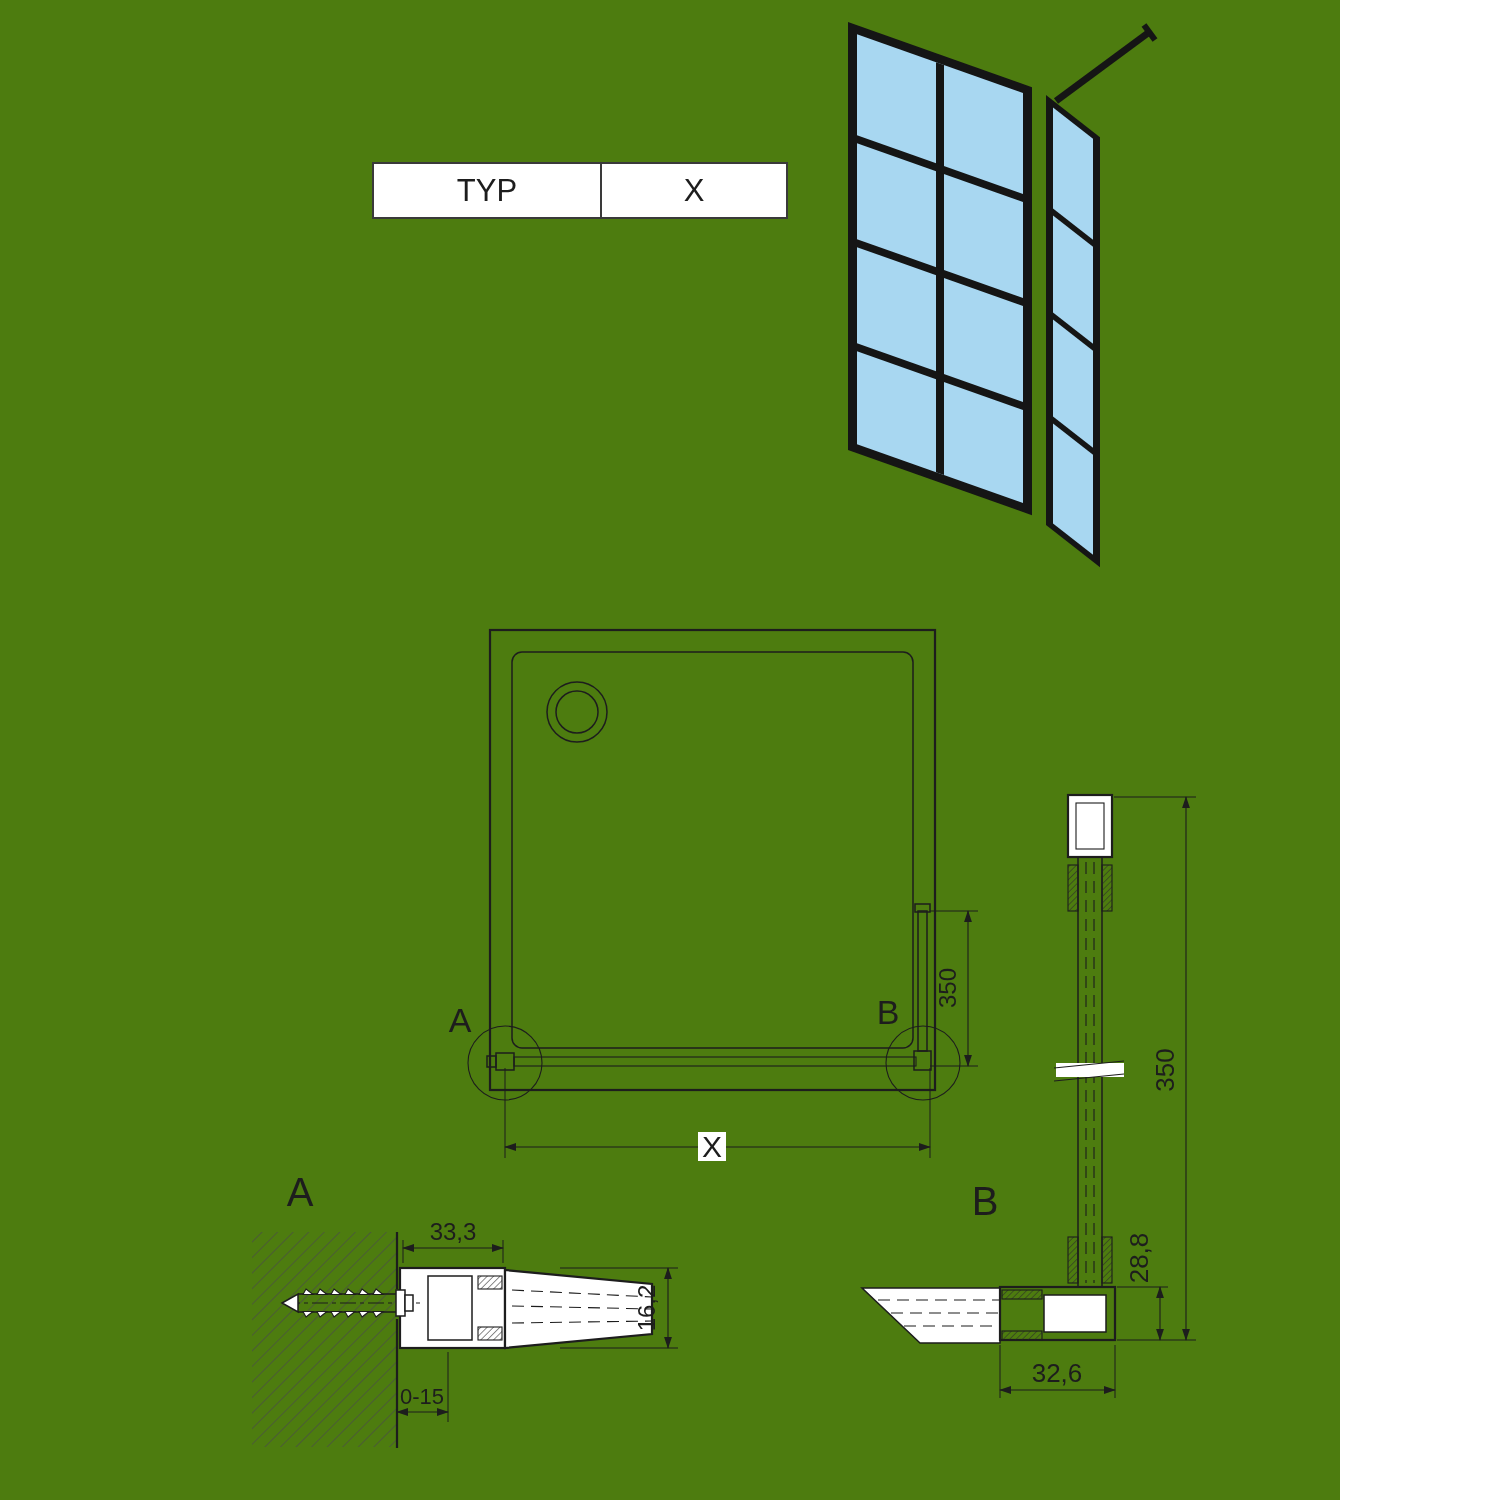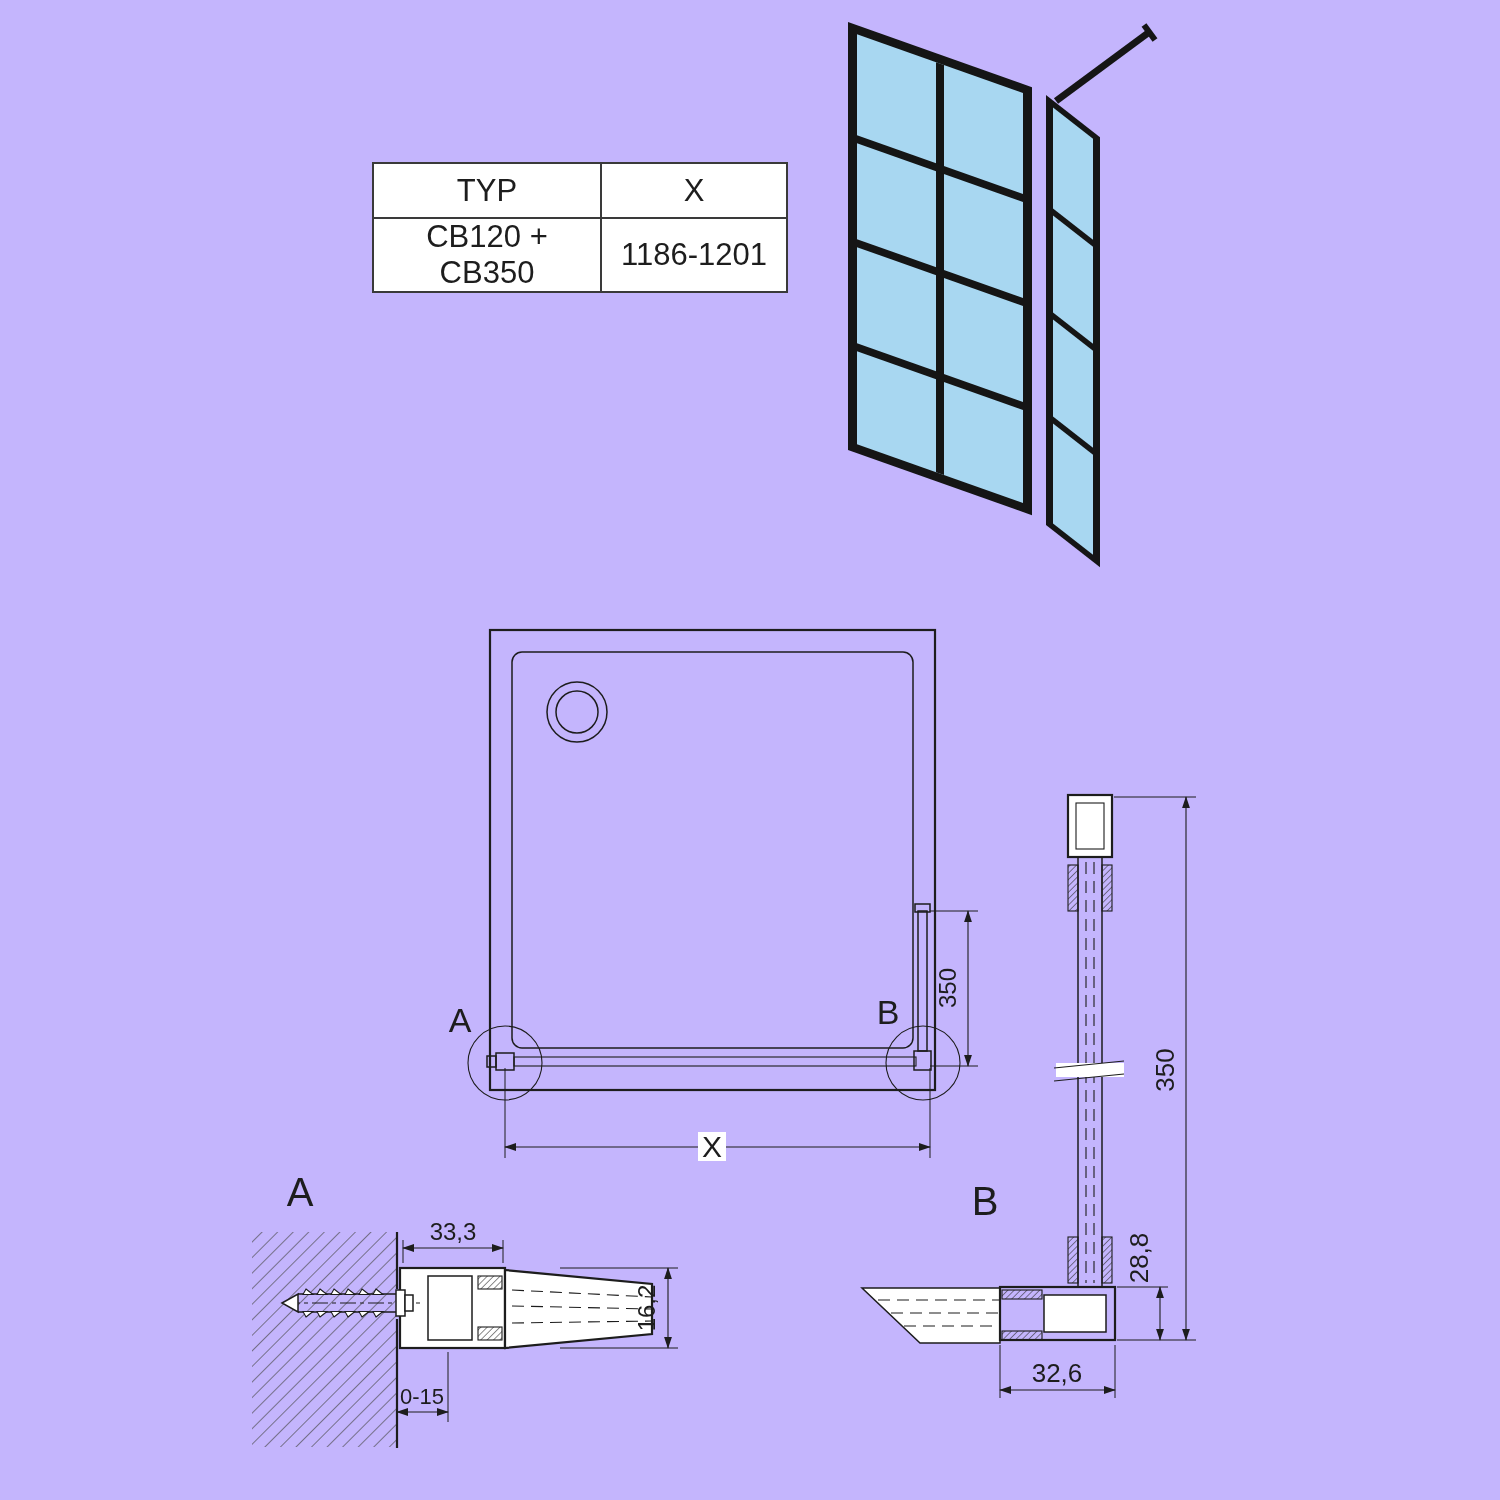--- a/index.html
+++ b/index.html
@@ -1,20 +1,20 @@
 <!DOCTYPE html>
 <html><head>
 <meta charset="utf-8">
 <style>
   html, body { margin: 0; padding: 0; background: #ffffff; }
   .canvas {
     position: relative;
-    width: 1500px;
+    width: 1340px;
     height: 1500px;
-    background: #c4b5fd;
+    background: #4d7c0f;
     overflow: hidden;
     font-family: "Liberation Sans", sans-serif;
   }
   .spec-table {
     position: absolute;
     left: 372px;
     top: 162px;
     border-collapse: collapse;
     font-size: 31px;
     color: #1d1d1d;
@@ -47,24 +47,20 @@
 <div class="canvas">
 
   <table class="spec-table">
     <thead>
       <tr>
         <th class="col-typ">TYP</th>
         <th class="col-x">X</th>
       </tr>
     </thead>
     <tbody>
-      <tr>
-        <td>CB120 + CB350</td>
-        <td>1186-1201</td>
-      </tr>
     </tbody>
   </table>
 
   <svg class="drawing" width="1500" height="1500" viewBox="0 0 1500 1500">
     <defs>
       <marker id="arr" viewBox="0 0 10 8" refX="9.3" refY="4" markerWidth="11" markerHeight="8.8" orient="auto-start-reverse">
         <path d="M0,0.7 L10,4 L0,7.3 Z" fill="#1d1d1d"></path>
       </marker>
       <pattern id="hatch" width="11" height="11" patternUnits="userSpaceOnUse" patternTransform="rotate(45)">
         <line x1="0" y1="0" x2="0" y2="11" stroke="#4a4a4a" stroke-width="1.3"></line>

